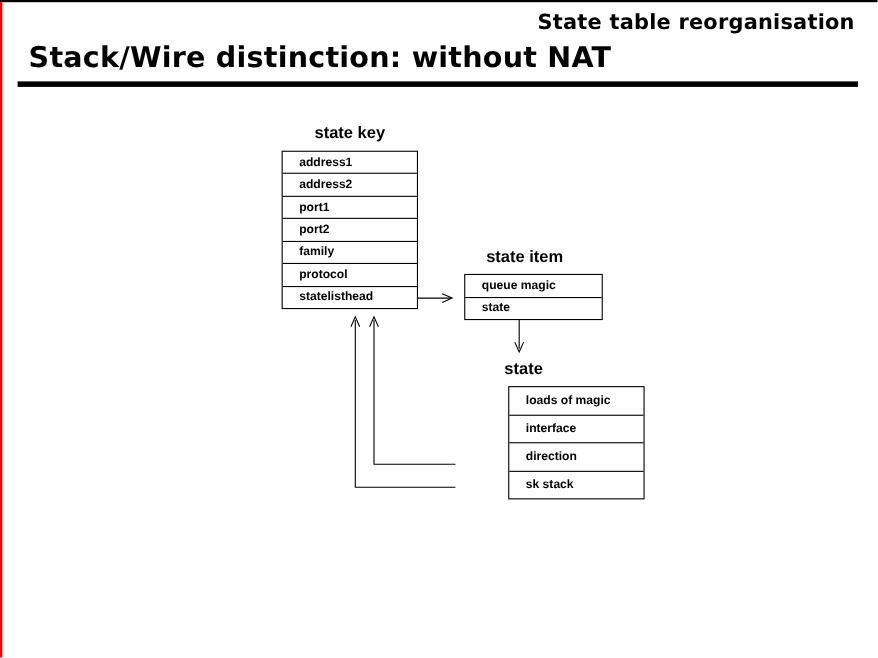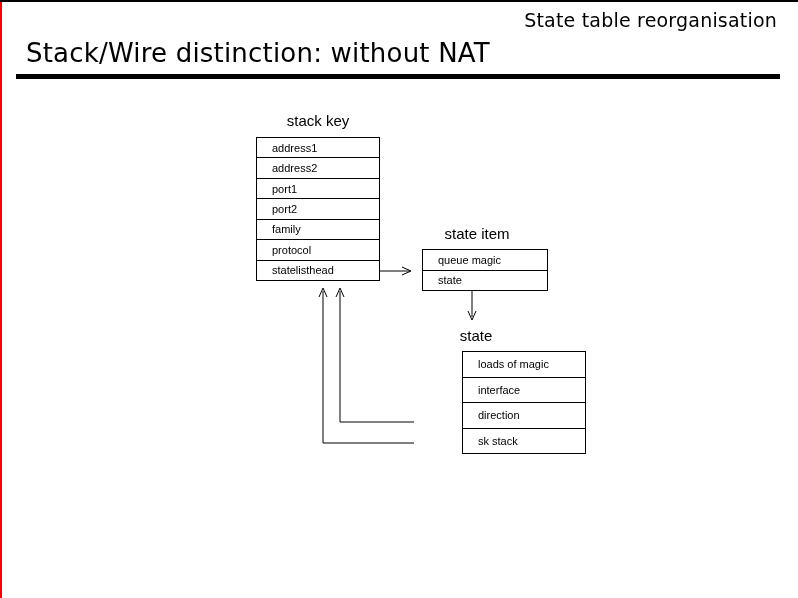--- a/index.html
+++ b/index.html
@@ -4,20 +4,21 @@
 <style>
   * { margin: 0; padding: 0; box-sizing: border-box; }
   html, body { background: #ffffff; }
   .slide {
     position: relative;
     width: 798px; height: 598px;
     background: #ffffff;
     overflow: hidden;
     font-family: "Liberation Sans", sans-serif;
     color: #000000;
+    font-weight: bold;
   }
   .top-border {
     position: absolute; left: 0; top: 0;
     width: 798px; height: 2px; background: #000000;
   }
   .left-border {
     position: absolute; left: 0; top: 2px;
     width: 2px; height: 596px; background: #ff0000;
   }
   .corner-label {
@@ -75,21 +76,21 @@
 
   <div class="top-border"></div>
   <div class="left-border"></div>
 
   <div class="corner-label">State table reorganisation</div>
 
   <div class="slide-title">Stack/Wire distinction: without NAT</div>
 
   <div class="title-rule"></div>
 
-  <div class="tbl-label" id="state-key-label">stack key</div>
+  <div class="tbl-label" id="state-key-label">state key</div>
   <div class="tbl" id="state-key-table">
       <div class="trow">address1</div>
       <div class="trow">address2</div>
       <div class="trow">port1</div>
       <div class="trow">port2</div>
       <div class="trow">family</div>
       <div class="trow">protocol</div>
       <div class="trow">statelisthead</div>
     </div>
 

